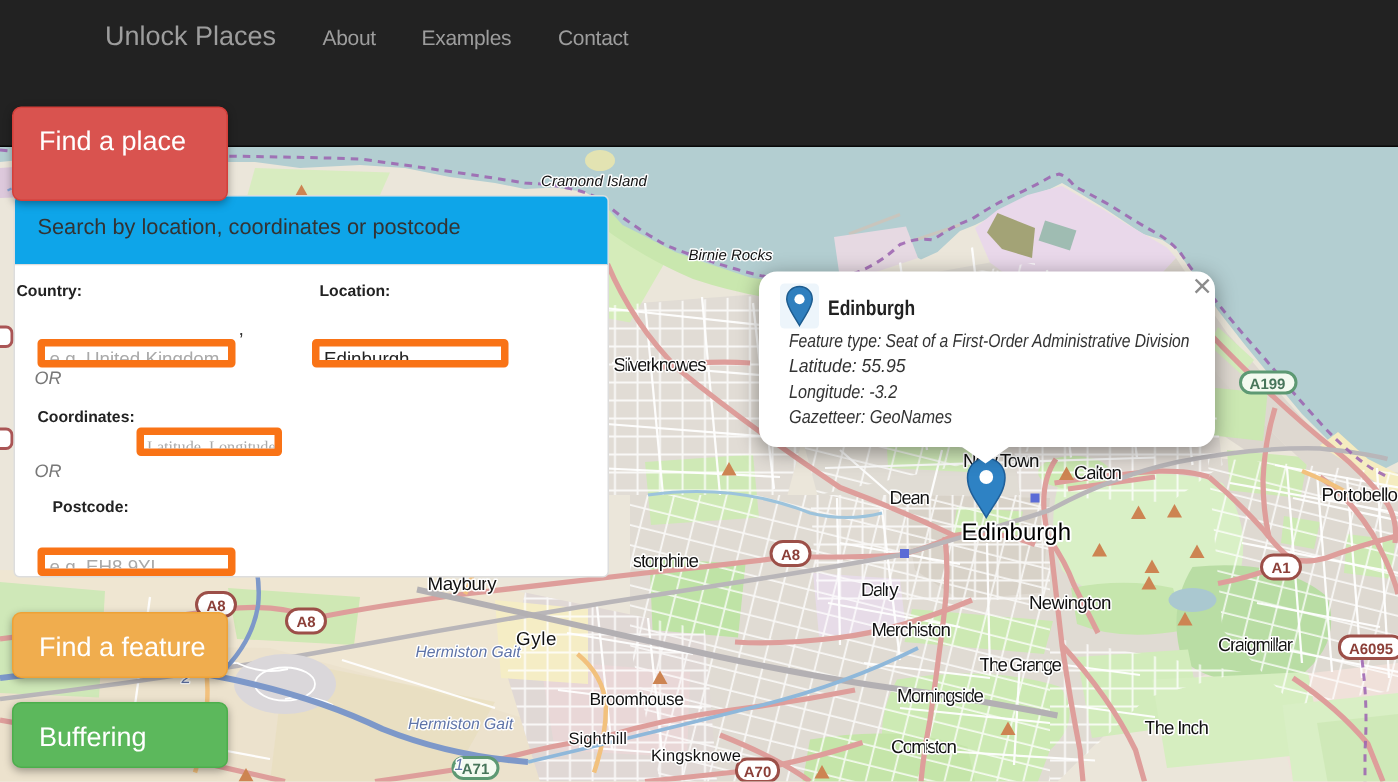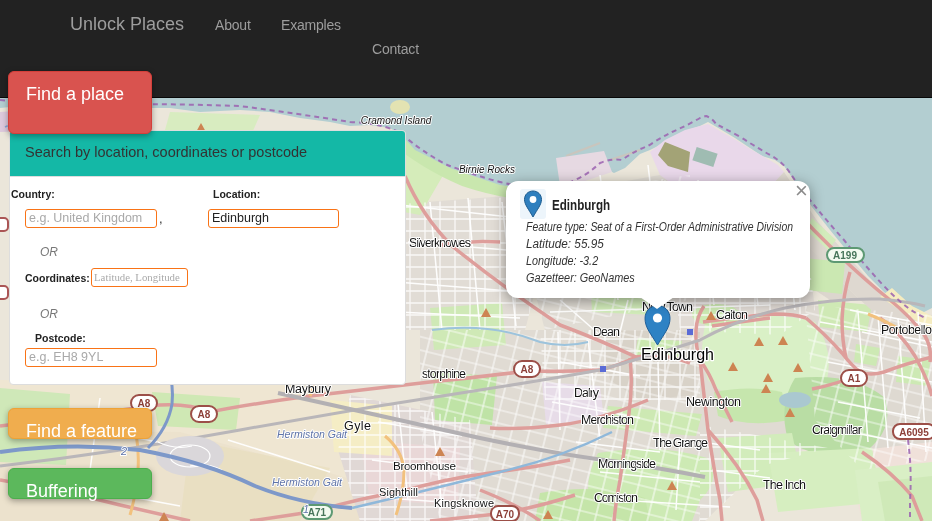--- a/index.html
+++ b/index.html
@@ -1,31 +1,31 @@
 <!DOCTYPE html>
 <html><head>
 <meta charset="utf-8">
 <style>
   html,body{margin:0;padding:0;}
   body{width:932px;height:521px;overflow:hidden;position:relative;font-family:"Liberation Sans",sans-serif;background:#eeeadf;}
   #map{position:absolute;left:0;top:0;}
   .navbar{position:absolute;left:0;top:0;width:932px;height:97px;background:#222;border-bottom:1px solid #080808;z-index:20;}
   .brand{position:absolute;left:70px;top:14px;font-size:18px;color:#9d9d9d;}
   .nl{position:absolute;top:17px;font-size:14px;color:#9d9d9d;letter-spacing:-0.2px;}
-  .btn{position:absolute;left:8px;width:144px;height:31px;border-radius:6px;color:#fff;font-size:18px;line-height:44px;padding-left:17px;box-sizing:border-box;z-index:30;box-shadow:0 2px 6px rgba(0,0,0,0.35);}
+  .btn{position:absolute;left:8px;width:144px;height:44px;border-radius:6px;color:#fff;font-size:18px;line-height:44px;padding-left:17px;box-sizing:border-box;z-index:30;box-shadow:0 2px 6px rgba(0,0,0,0.35);}
   #b1{top:71px;height:63px;line-height:45px;background:#d9534f;border:1px solid #d43f3a;}
   #b2{top:408px;background:#f0ad4e;border:1px solid #eea236;}
   #b3{top:468px;background:#5cb85c;border:1px solid #4cae4c;}
   .panel{position:absolute;left:9px;top:130px;width:397px;height:255px;background:#fff;border:1px solid #ddd;border-radius:4px;box-sizing:border-box;z-index:25;}
-  .phead{position:absolute;left:0;top:0;width:100%;height:46px;background:#14b8a6;border-bottom:1px solid #ddd;border-radius:3px 3px 0 0;box-sizing:border-box;}
+  .phead{position:absolute;left:0;top:0;width:100%;height:46px;background:#0ea5e9;border-bottom:1px solid #ddd;border-radius:3px 3px 0 0;box-sizing:border-box;}
   .phead span{position:absolute;left:15px;top:13px;font-size:14.5px;color:#333;white-space:nowrap;}
   .lbl{position:absolute;font-size:10.5px;font-weight:bold;color:#222;white-space:nowrap;}
-  .inp{position:absolute;height:19px;background:#fff;border:1px solid #f97316;border-radius:3px;box-sizing:border-box;font-size:12.5px;line-height:17px;padding-left:3px;color:#a9a9a9;white-space:nowrap;overflow:hidden;}
+  .inp{position:absolute;height:19px;background:#fff;border:5px solid #f97316;border-radius:3px;box-sizing:border-box;font-size:12.5px;line-height:17px;padding-left:3px;color:#a9a9a9;white-space:nowrap;overflow:hidden;margin-top:17px;}
   .inp.val{color:#222;}
-  .or{position:absolute;left:30px;font-size:12px;font-style:italic;color:#777;}
+  .or{position:absolute;left:13px;font-size:12px;font-style:italic;color:#777;}
   .popup{position:absolute;left:506px;top:181px;width:304px;height:117px;background:#fff;border-radius:12px;box-shadow:0 3px 14px rgba(0,0,0,0.4);z-index:15;}
   .ptail{position:absolute;left:640px;top:297px;width:0;height:0;border-left:17px solid transparent;border-right:17px solid transparent;border-top:12px solid #fff;z-index:15;}
   .pclose{position:absolute;left:795px;top:178px;font-size:22px;color:#8b8b8b;z-index:16;font-weight:normal;}
   .ptitle{position:absolute;left:46px;top:16px;font-size:14px;font-weight:bold;color:#222;display:inline-block;transform-origin:left center;transform:scaleX(0.83);}
   .pline{position:absolute;left:20px;font-size:12.5px;font-style:italic;color:#333;white-space:nowrap;display:inline-block;transform-origin:left center;}
   .micon{position:absolute;left:14px;top:8px;width:26px;height:30px;background:#edf5fb;border-radius:3px;}
 </style>
 </head>
 <body>
 <svg id="map" width="932" height="521" viewBox="0 0 932 521">
@@ -301,21 +301,21 @@
  <g>
   <path d="M657.5,345 C651,334 645,327.5 645,318.5 C645,311 650.5,305.5 657.5,305.5 C664.5,305.5 670,311 670,318.5 C670,327.5 664,334 657.5,345 Z" fill="#2e82c4" stroke="#1f5f99" stroke-width="1"></path>
   <circle cx="657.5" cy="318" r="4.6" fill="#fff"></circle>
  </g>
 </svg>
 
 <div class="navbar">
   <span class="brand">Unlock Places</span>
   <span class="nl" style="left:215px;">About</span>
   <span class="nl" style="left:281px;">Examples</span>
-  <span class="nl" style="left:372px;margin-top:24px;">Contact</span>
+  <span class="nl" style="left:372px;">Contact</span>
 </div>
 
 <div class="btn" id="b1">Find a place</div>
 <div class="btn" id="b2">Find a feature</div>
 <div class="btn" id="b3">Buffering</div>
 
 <div class="panel">
   <div class="phead">
       <span>Search by location, coordinates or postcode</span>
     </div>

